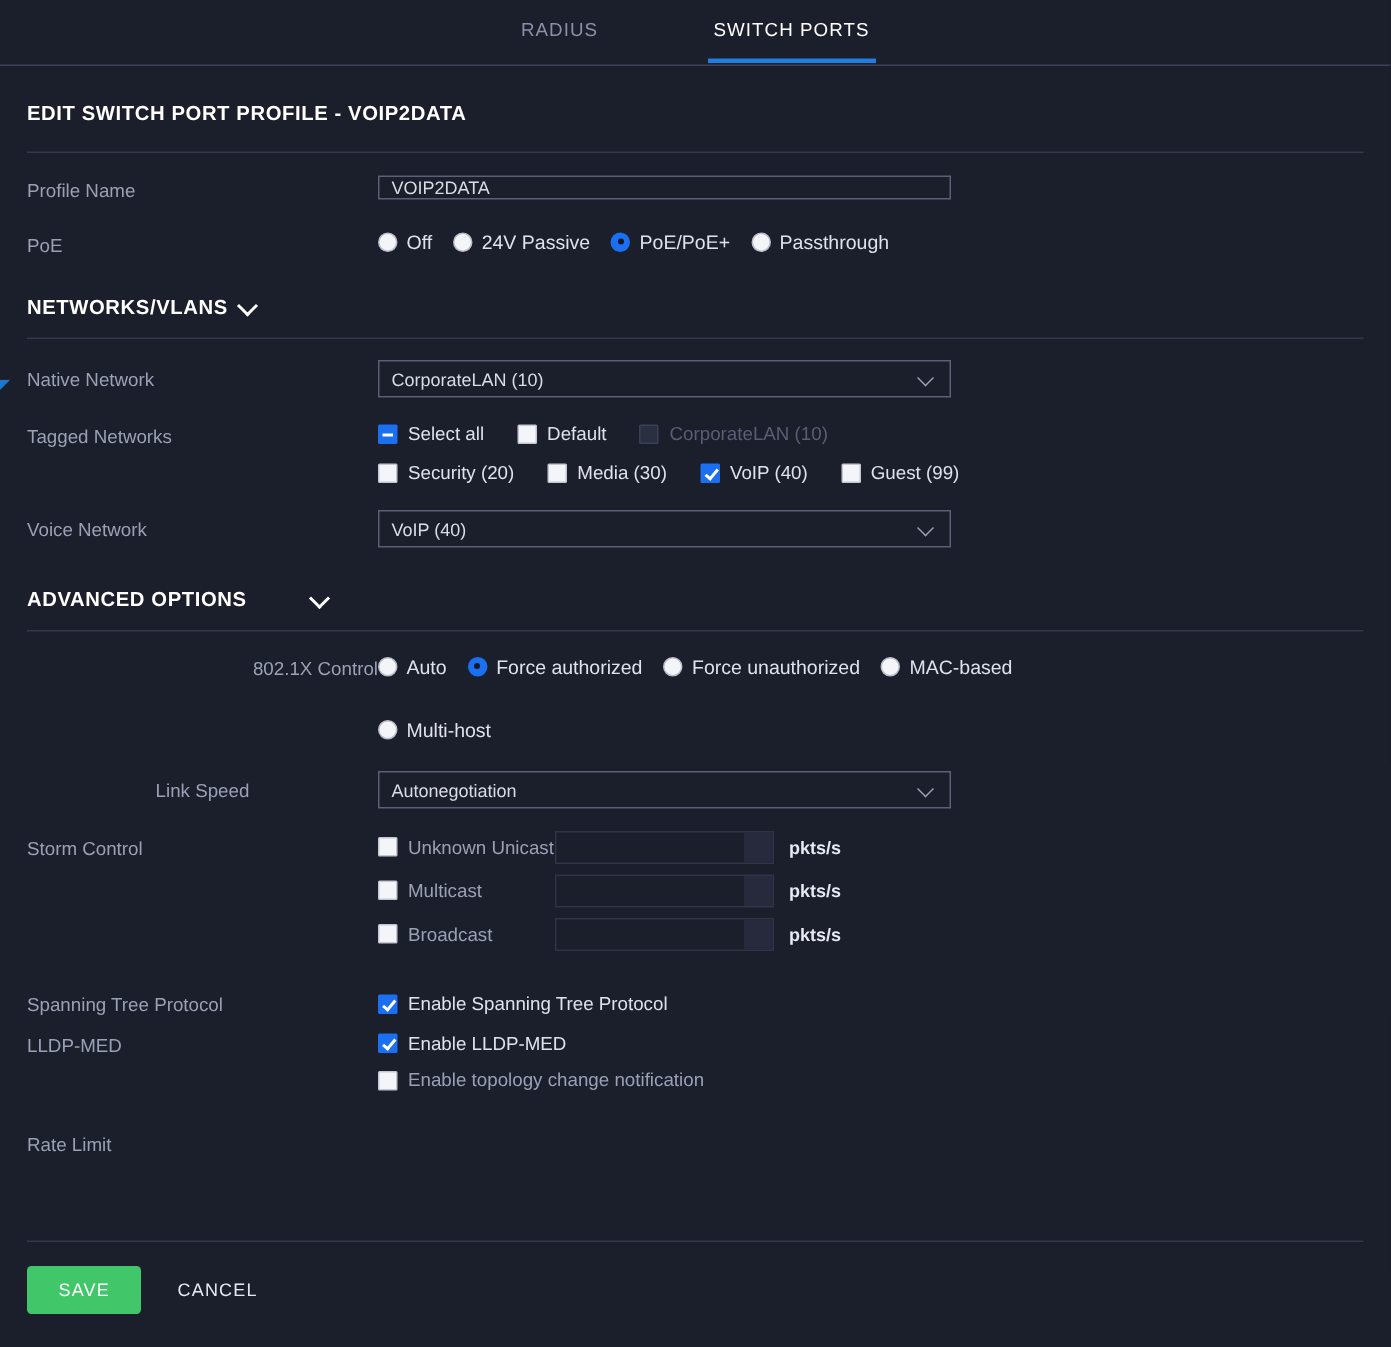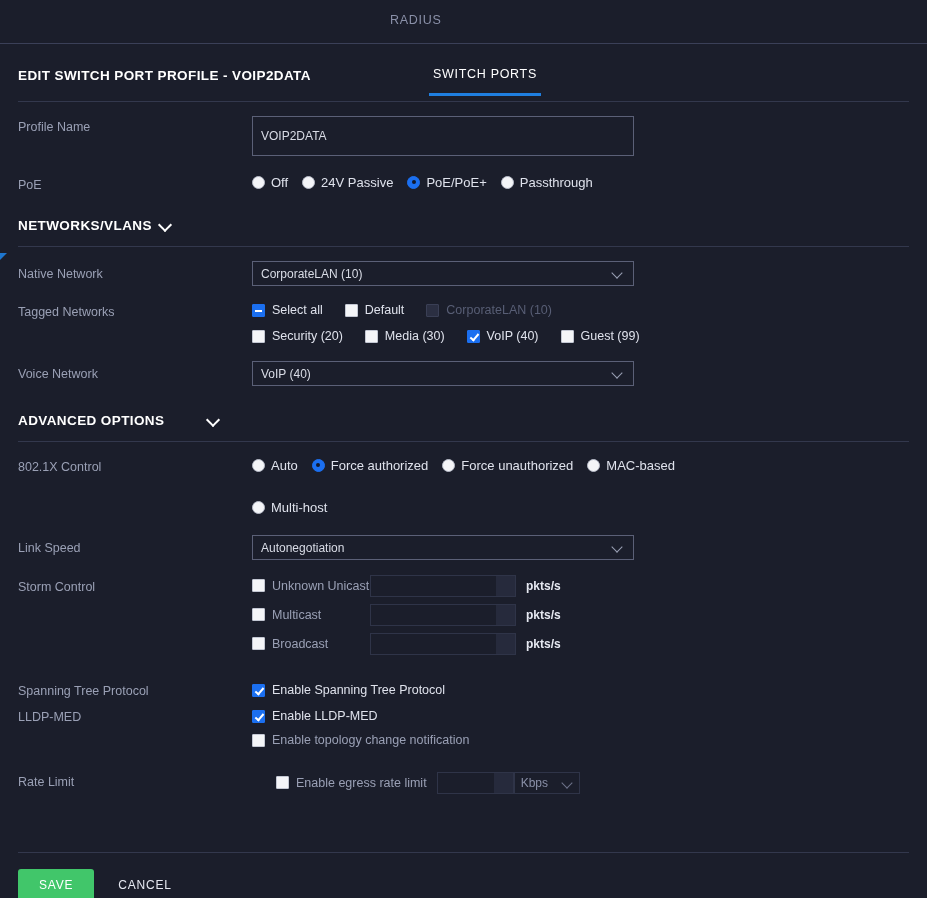--- a/index.html
+++ b/index.html
@@ -30,21 +30,20 @@
     display: flex;
     align-items: flex-start;
     justify-content: center;
     border-bottom: 1px solid #3b4058;
     box-sizing: border-box;
   }
   .tabs {
     display: flex;
     gap: 26px;
     padding-top: 13px;
-    flex-direction: column;
   }
   .tab {
     font-size: 12.5px;
     letter-spacing: 0.7px;
     color: #8a90a8;
     padding: 0 4px 12px 4px;
     cursor: pointer;
     border-bottom: 3px solid transparent;
     margin-bottom: -1px;
     line-height: 14px;
@@ -118,21 +117,21 @@
     left: 0; top: 1px;
     width: 8px; height: 8px;
     border-right: 2px solid #ffffff;
     border-bottom: 2px solid #ffffff;
     transform: rotate(45deg);
   }
 
   
   .txt {
     width: 382px;
-    height: 40px;
+    height: 16px;
     background: #1b1e2b;
     border: 1px solid #5b6077;
     color: #d9dce6;
     font-family: "Liberation Sans", sans-serif;
     font-size: 12px;
     padding: 0 8px;
     box-sizing: border-box;
     outline: none;
   }
   .sel {
@@ -464,21 +463,21 @@
     </div>
   </div>
 
   <div class="section-head" style="margin-top:27px;gap:44px;">
     <span>ADVANCED OPTIONS</span>
     <span class="chev"></span>
   </div>
   <div class="section-rule"></div>
 
   <div class="row" style="margin-top:12px;">
-    <div class="lbl" style="padding-top:5px;">802.1X Control</div>
+    <div class="lbl" style="padding-top:5px;text-align:right;">802.1X Control</div>
     <div class="ctl">
       <div class="radio-group">
         <label class="radio-item">
           <span class="rdo"></span>
           <span class="rdo-lbl">Auto</span>
         </label>
         <label class="radio-item">
           <span class="rdo on"></span>
           <span class="rdo-lbl">Force authorized</span>
         </label>
@@ -493,21 +492,21 @@
       </div>
       <div class="radio-group" style="margin-top:20px;">
         <label class="radio-item">
           <span class="rdo"></span>
           <span class="rdo-lbl">Multi-host</span>
         </label>
       </div>
     </div>
   </div>
 
-  <div class="row" style="margin-top:17px;">
+  <div class="row" style="margin-top:17px;text-align:center;">
     <div class="lbl" style="padding-top:5px;">Link Speed</div>
     <div class="ctl">
       <div class="sel">
         <span>Autonegotiation</span>
         <span class="cdown"></span>
       </div>
     </div>
   </div>
 
 
@@ -574,38 +573,20 @@
       <div style="height:2px;"></div>
       <label class="cbx-item">
         <span class="cbx"></span>
         <span class="cbx-lbl muted">Enable topology change notification</span>
       </label>
     </div>
   </div>
 
   <div class="row" style="margin-top:18px;gap:24px;">
     <div class="lbl" style="padding-top:5px;">Rate Limit</div>
-    <div class="ctl">
-      <div class="storm-line">
-        <label class="cbx-item" style="width:auto; margin-right:10px;">
-          <span class="cbx"></span>
-          <span class="cbx-lbl muted">Enable egress rate limit</span>
-        </label>
-        <span class="num" style="width:77px;">
-          <input class="numfield" style="width: 100%;" type="text" value="">
-          <span class="spin"></span>
-        </span>
-        <span class="num" style="width:66px; align-items:center; justify-content:space-between; padding:0 6px;">
-          <span style="font-size:12px; color:#8a90a8;">Kbps</span>
-          <span class="cdown" style="width:10px;height:10px;position:relative;">
-            <span style="position:absolute;left:0;top:1px;width:7px;height:7px;border-right:1.5px solid #6d738a;border-bottom:1.5px solid #6d738a;transform:rotate(45deg);display:block;"></span>
-          </span>
-        </span>
-      </div>
-    </div>
   </div>
 
   <div class="sep" style="margin-top:56px;"></div>
   <div class="footer">
     <button class="btn-save">SAVE</button>
     <button class="btn-cancel">CANCEL</button>
   </div>
 
 </div>
 

